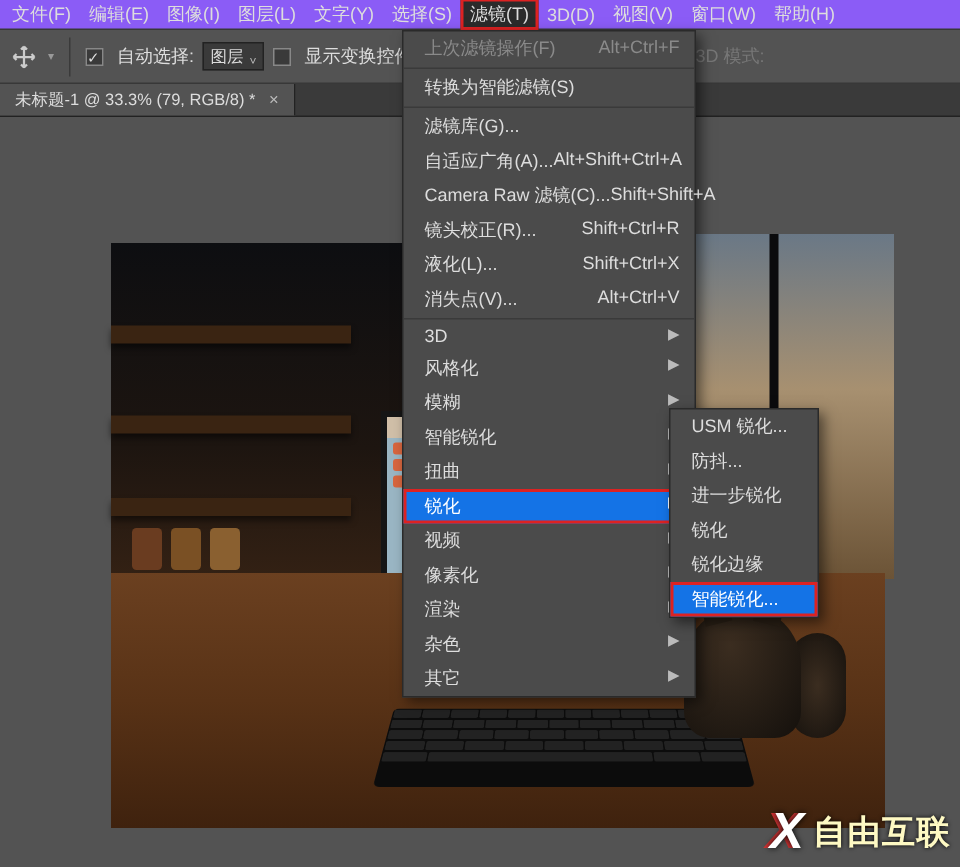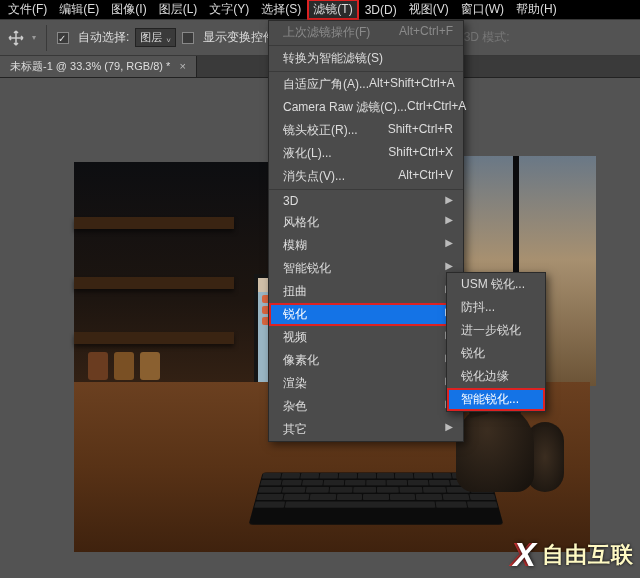--- a/index.html
+++ b/index.html
@@ -1,17 +1,17 @@
 <!DOCTYPE html>
 <html><head>
 <meta charset="utf-8">
 <style>
   * { margin:0; padding:0; box-sizing:border-box; }
   body { width:640px; height:578px; background:#535353; font-family:"Microsoft YaHei",Arial,sans-serif; font-size:12px; color:#ddd; overflow:hidden; position:relative; }
-  .menubar { height:20px; background:#000000; display:flex; align-items:center; padding:0 2px; border-bottom:1px solid #383838;}
+  .menubar { height:20px; background:#8b5cf6; display:flex; align-items:center; padding:0 2px; border-bottom:1px solid #383838;}
   .menubar .mitem { padding:2px 6px; cursor:default; white-space:nowrap;}
   .menubar .mitem.active { background:#2b2b2b; border:1px solid #5a5a5a; padding:1px 5px;}
   .menubar .mitem.hl { border:2px solid #d22; padding:0 4px; }
   .optbar { height:36px; background:#535353; display:flex; align-items:center; padding:0 6px; gap:6px; border-bottom:1px solid #383838;}
   .icon-box{width:20px;height:20px;display:flex;align-items:center;justify-content:center;}
   .move-icon svg{stroke:#ccc;stroke-width:1.5;fill:none;}
   .chk{width:12px;height:12px;border:1px solid #888;background:#3a3a3a;display:inline-block;vertical-align:middle;margin-right:3px;}
   .chk.checked::after{content:"✓";color:#ddd;font-size:10px;line-height:10px;position:relative;top:-2px;}
   .dd{background:#3a3a3a;border:1px solid #222;padding:1px 4px;display:flex;align-items:flex-end;gap:4px;font-size:11px;}
   .dd .tri{font-size:8px;color:#bbb;}
@@ -203,26 +203,29 @@
     <div class="ditem disabled">
       <span>上次滤镜操作(F)</span>
       <span>Alt+Ctrl+F</span>
     </div>
     <div class="dsep"></div>
     <div class="ditem">
       <span>转换为智能滤镜(S)</span>
     </div>
     <div class="dsep"></div>
     <div class="ditem">
+      <span>滤镜库(G)...</span>
+    </div>
+    <div class="ditem">
       <span>自适应广角(A)...</span>
       <span>Alt+Shift+Ctrl+A</span>
     </div>
     <div class="ditem">
       <span>Camera Raw 滤镜(C)...</span>
-      <span>Ctrl+Ctrl+A</span>
+      <span>Shift+Shift+A</span>
     </div>
     <div class="ditem">
       <span>镜头校正(R)...</span>
       <span>Shift+Ctrl+R</span>
     </div>
     <div class="ditem">
       <span>液化(L)...</span>
       <span>Shift+Ctrl+X</span>
     </div>
     <div class="ditem">

